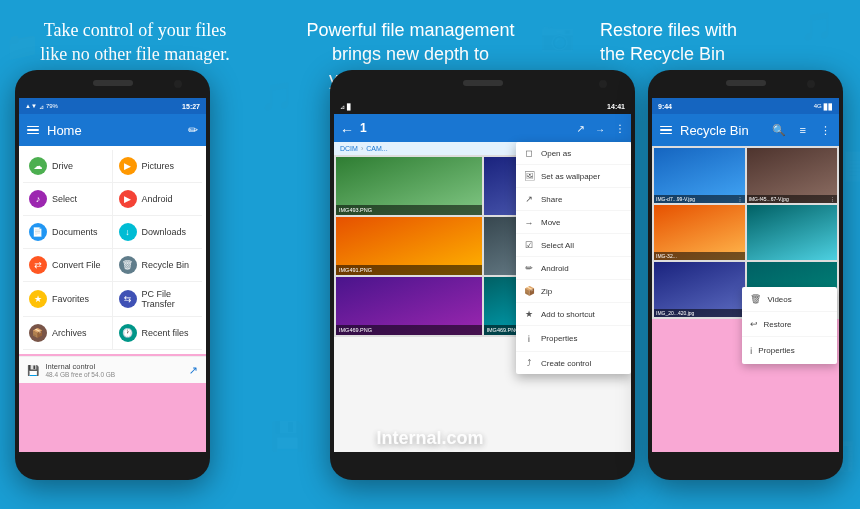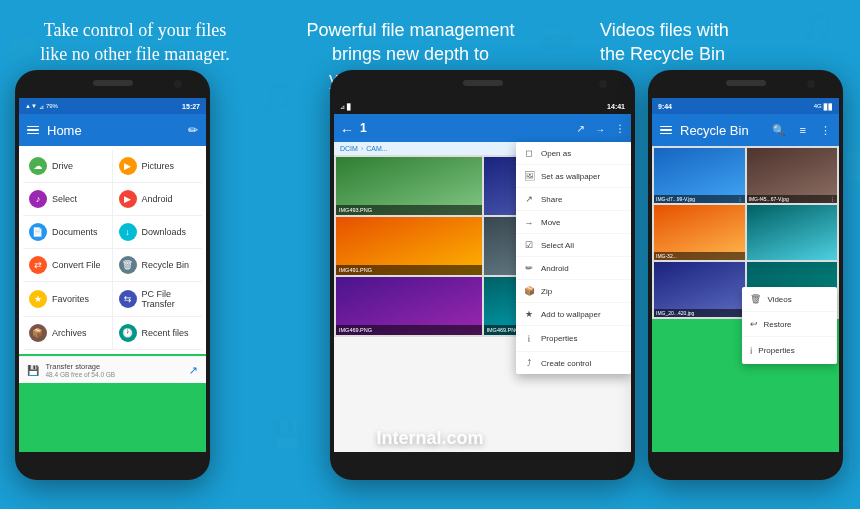--- a/index.html
+++ b/index.html
@@ -71,21 +71,21 @@
     .phone-left { left: 15px; }
     .phone-center { left: 330px; }
     .phone-right { left: 648px; }
 
     .phone-screen {
       position: absolute;
       top: 28px;
       left: 4px;
       right: 4px;
       bottom: 28px;
-      background: #22c55e;
+      background: #f9a8d4;
       overflow: hidden;
     }
 
     
     .status-bar {
       height: 16px;
       background: #1565c0;
       display: flex;
       align-items: center;
       justify-content: space-between;
@@ -306,21 +306,21 @@
 <div class="section-header left">
   <span style="white-space:pre-line">Take control of your files
 like no other file manager.</span>
 </div>
 <div class="section-header center">
   <span style="white-space:pre-line">Powerful file management
 brings new depth to
 your Android device.</span>
 </div>
 <div class="section-header right">
-  <span style="white-space:pre-line">Videos files with
+  <span style="white-space:pre-line">Restore files with
 the Recycle Bin</span>
 </div>
 
 <div class="phone phone-left">
   <div class="phone-screen">
 
     <div class="status-bar">
       <div class="status-icons">
         <span>▲▼</span>
         <span>⊿</span>
@@ -386,21 +386,21 @@
       </div>
       <div class="grid-item">
         <div class="grid-icon icon-recent">🕐</div>
         <span class="grid-label">Recent files</span>
       </div>
     </div>
 
     <div class="storage-bar">
       <span class="storage-icon">💾</span>
       <div>
-        <div class="storage-text">Transfer storage</div>
+        <div class="storage-text">Internal control</div>
         <div class="storage-sub">48.4 GB free of 54.0 GB</div>
       </div>
       <span class="storage-share">↗</span>
     </div>
   </div>
 </div>
 
 <div class="phone phone-center" style="width:305px;">
   <div class="phone-screen" style="position:absolute;top:28px;left:4px;right:4px;bottom:28px;background:#f5f5f5;overflow:hidden;">
 
@@ -479,21 +479,21 @@
       <div class="context-item">
         <span class="ctx-icon">✏</span>
         <span>Android</span>
       </div>
       <div class="context-item">
         <span class="ctx-icon">📦</span>
         <span>Zip</span>
       </div>
       <div class="context-item">
         <span class="ctx-icon">★</span>
-        <span>Add to wallpaper</span>
+        <span>Add to shortcut</span>
       </div>
       <div class="context-item">
         <span class="ctx-icon">ℹ</span>
         <span>Properties</span>
       </div>
       <div class="context-item">
         <span class="ctx-icon">⤴</span>
         <span>Create control</span>
       </div>
     </div>

